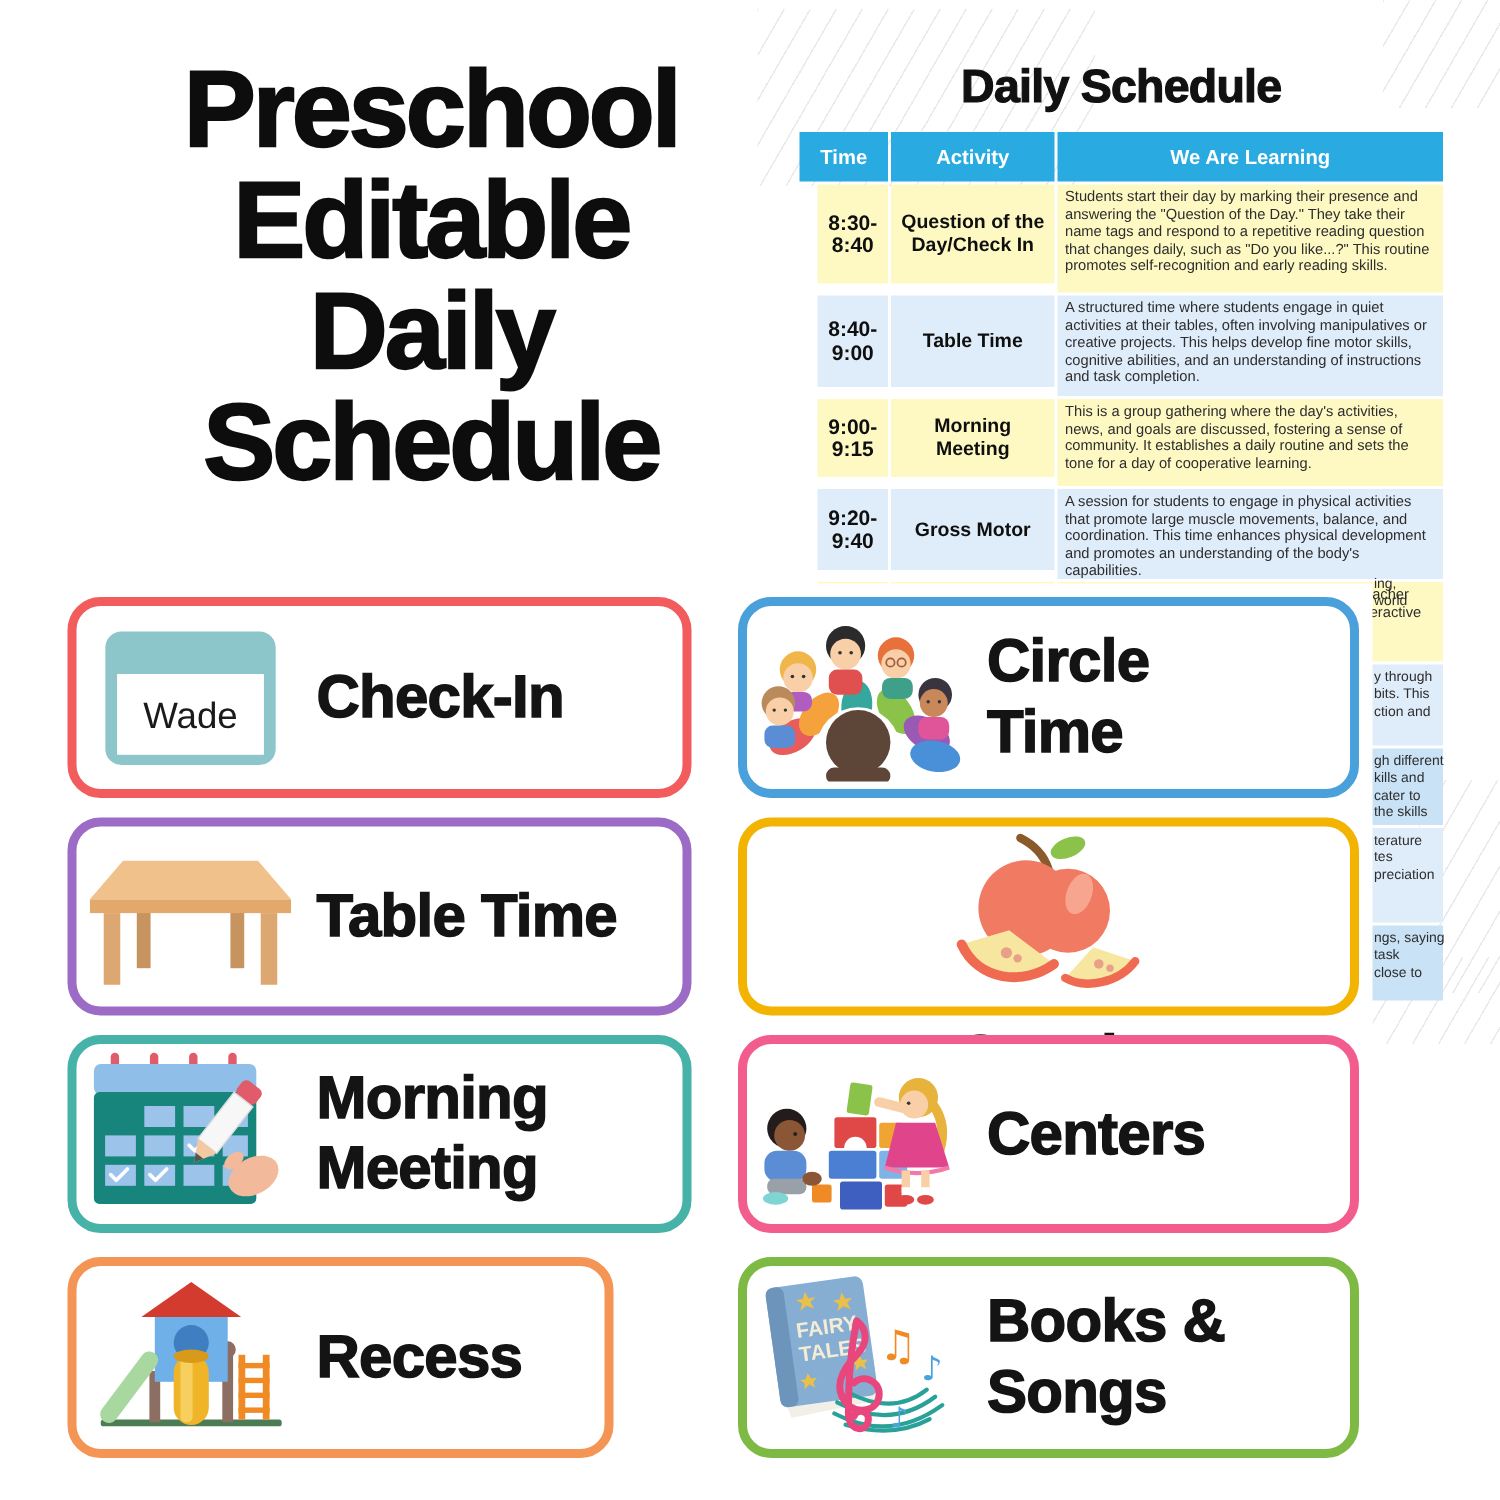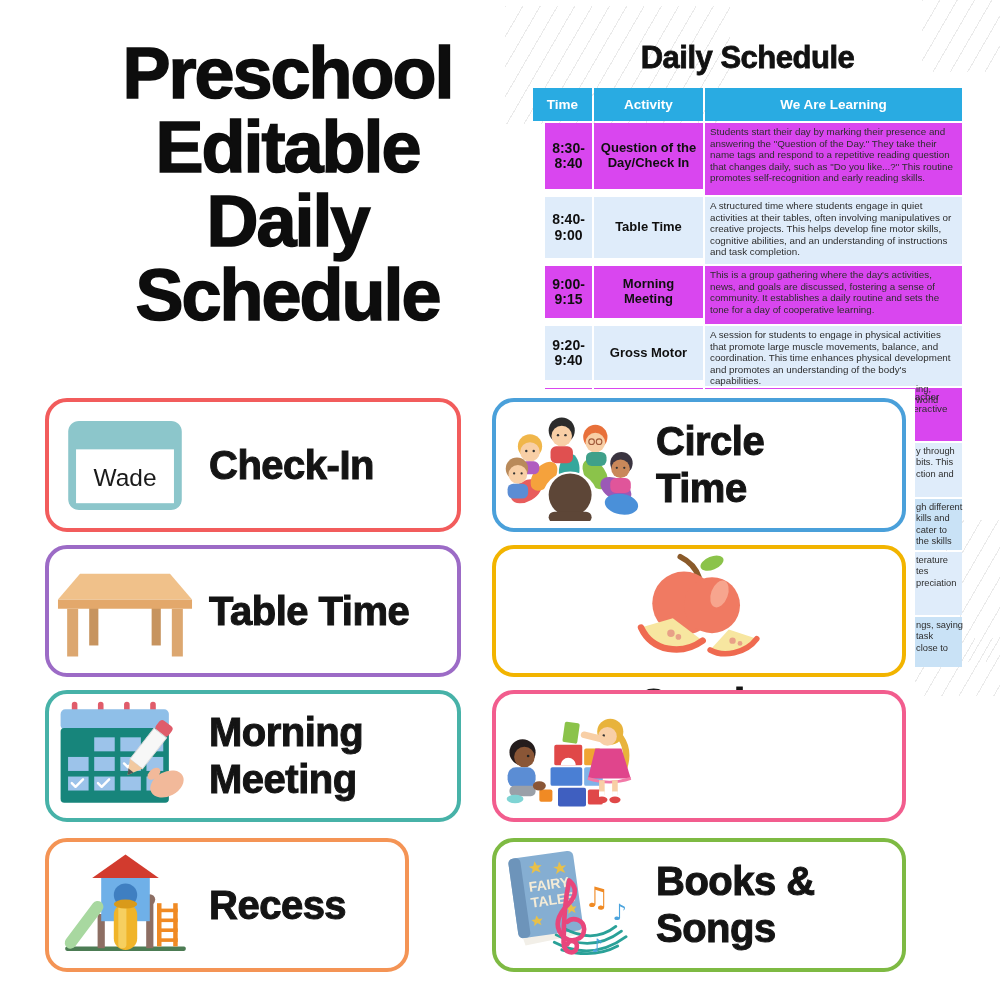--- a/index.html
+++ b/index.html
@@ -36,38 +36,38 @@
   }
   .table{position:absolute;left:533px;top:88px;width:429px;z-index:1;}
   .trow{display:grid;grid-template-columns:59px 109px 257px;gap:2px;margin-bottom:2px;}
   .trow .cell{display:flex;align-items:center;justify-content:center;text-align:center;}
   .thead .cell{background:#29abe2;color:#fff;font-weight:800;font-size:13.5px;height:33px;}
   .cell-time{font-weight:800;font-size:14px;color:#0f0f0f;white-space:pre-line;line-height:1.1;margin-left:12px;}
   .cell-act{font-weight:800;font-size:13px;color:#0f0f0f;white-space:pre-line;line-height:1.15;}
   .cell-learn{justify-content:flex-start !important;text-align:left !important;
     align-items:flex-start !important;
     font-size:9.8px;line-height:11.6px;color:#2d2d2d;padding:3px 5px;}
-  .rowA .cell{background:#d946ef;}
+  .rowA .cell{background:#fef9c3;}
   .rowB .cell{background:#dfecfa;}
   .h66{height:66px;} .h61{height:61px;} .h52{height:52px;} .h54{height:54px;} .h47{height:47px;}
   .crow{position:relative;margin-bottom:2px;}
   .crow.bgA{background:#c9e2f6;} .crow.bgB{background:#dfecfa;}
   .c6{height:54px;} .c7{height:51px;} .c8{height:63px;} .c9{height:50px;}
   .fragtext{position:absolute;left:383px;top:3px;font-size:9.3px;line-height:11.4px;
     color:#2d2d2d;white-space:nowrap;}
   .frag5{position:absolute;left:383px;top:296px;font-size:9.3px;line-height:11.4px;
     color:#2d2d2d;white-space:nowrap;}
 
   
   .cover{position:absolute;left:0;top:389px;width:915px;height:611px;background:#fff;z-index:5;}
 
   
   .card{
     position:absolute;z-index:6;background:#fff;
-    border:4px solid #c2410c;border-radius:22px;
+    border:6px solid #c2410c;border-radius:22px;
     display:flex;align-items:center;box-sizing:border-box;
     padding:0 8px 0 6px;gap:14px;
   }
   .pos-1{left:45px; top:398px;width:416px;height:134px;}
   .pos-2{left:492px;top:398px;width:414px;height:134px;}
   .pos-3{left:45px; top:545px;width:416px;height:132px;}
   .pos-4{left:492px;top:545px;width:414px;height:132px;flex-direction:column;}
   .pos-5{left:45px; top:690px;width:416px;height:132px;}
   .pos-6{left:492px;top:690px;width:414px;height:132px;}
   .pos-7{left:45px; top:838px;width:364px;height:134px;}
@@ -348,20 +348,21 @@
       <polygon points="100,52 128,52 138,84 92,84" fill="#e0458c"></polygon>
       <path d="M92 84 Q115 92 138 84" stroke="#f27aa8" stroke-width="3" fill="none"></path>
       <rect x="104" y="86" width="6" height="16" fill="#f8cfa6"></rect>
       <rect x="118" y="86" width="6" height="16" fill="#f8cfa6"></rect>
       <rect x="104" y="98" width="6" height="6" fill="#ffffff"></rect>
       <rect x="118" y="98" width="6" height="6" fill="#ffffff"></rect>
       <ellipse cx="107" cy="107" rx="6" ry="3.5" fill="#e04848"></ellipse>
       <ellipse cx="121" cy="107" rx="6" ry="3.5" fill="#e04848"></ellipse>
     </svg>
   </div>
+  <div class="card-label">Centers</div>
 </div>
 
 <div class="card pos-7" style="border-color: rgb(244, 148, 85);">
   <div class="icon-box">
     <svg viewBox="0 0 150 120" width="135" height="108">
       <rect x="8" y="106" width="134" height="5" rx="2" fill="#4c7c54"></rect>
       <rect x="44" y="70" width="8" height="38" fill="#8d6e63"></rect>
       <rect x="98" y="58" width="8" height="50" fill="#8d6e63"></rect>
       <circle cx="102" cy="54" r="6" fill="#8d6e63"></circle>
       <path d="M60 62 Q80 52 96 62" stroke="#eeeeee" stroke-width="2" fill="none"></path>

